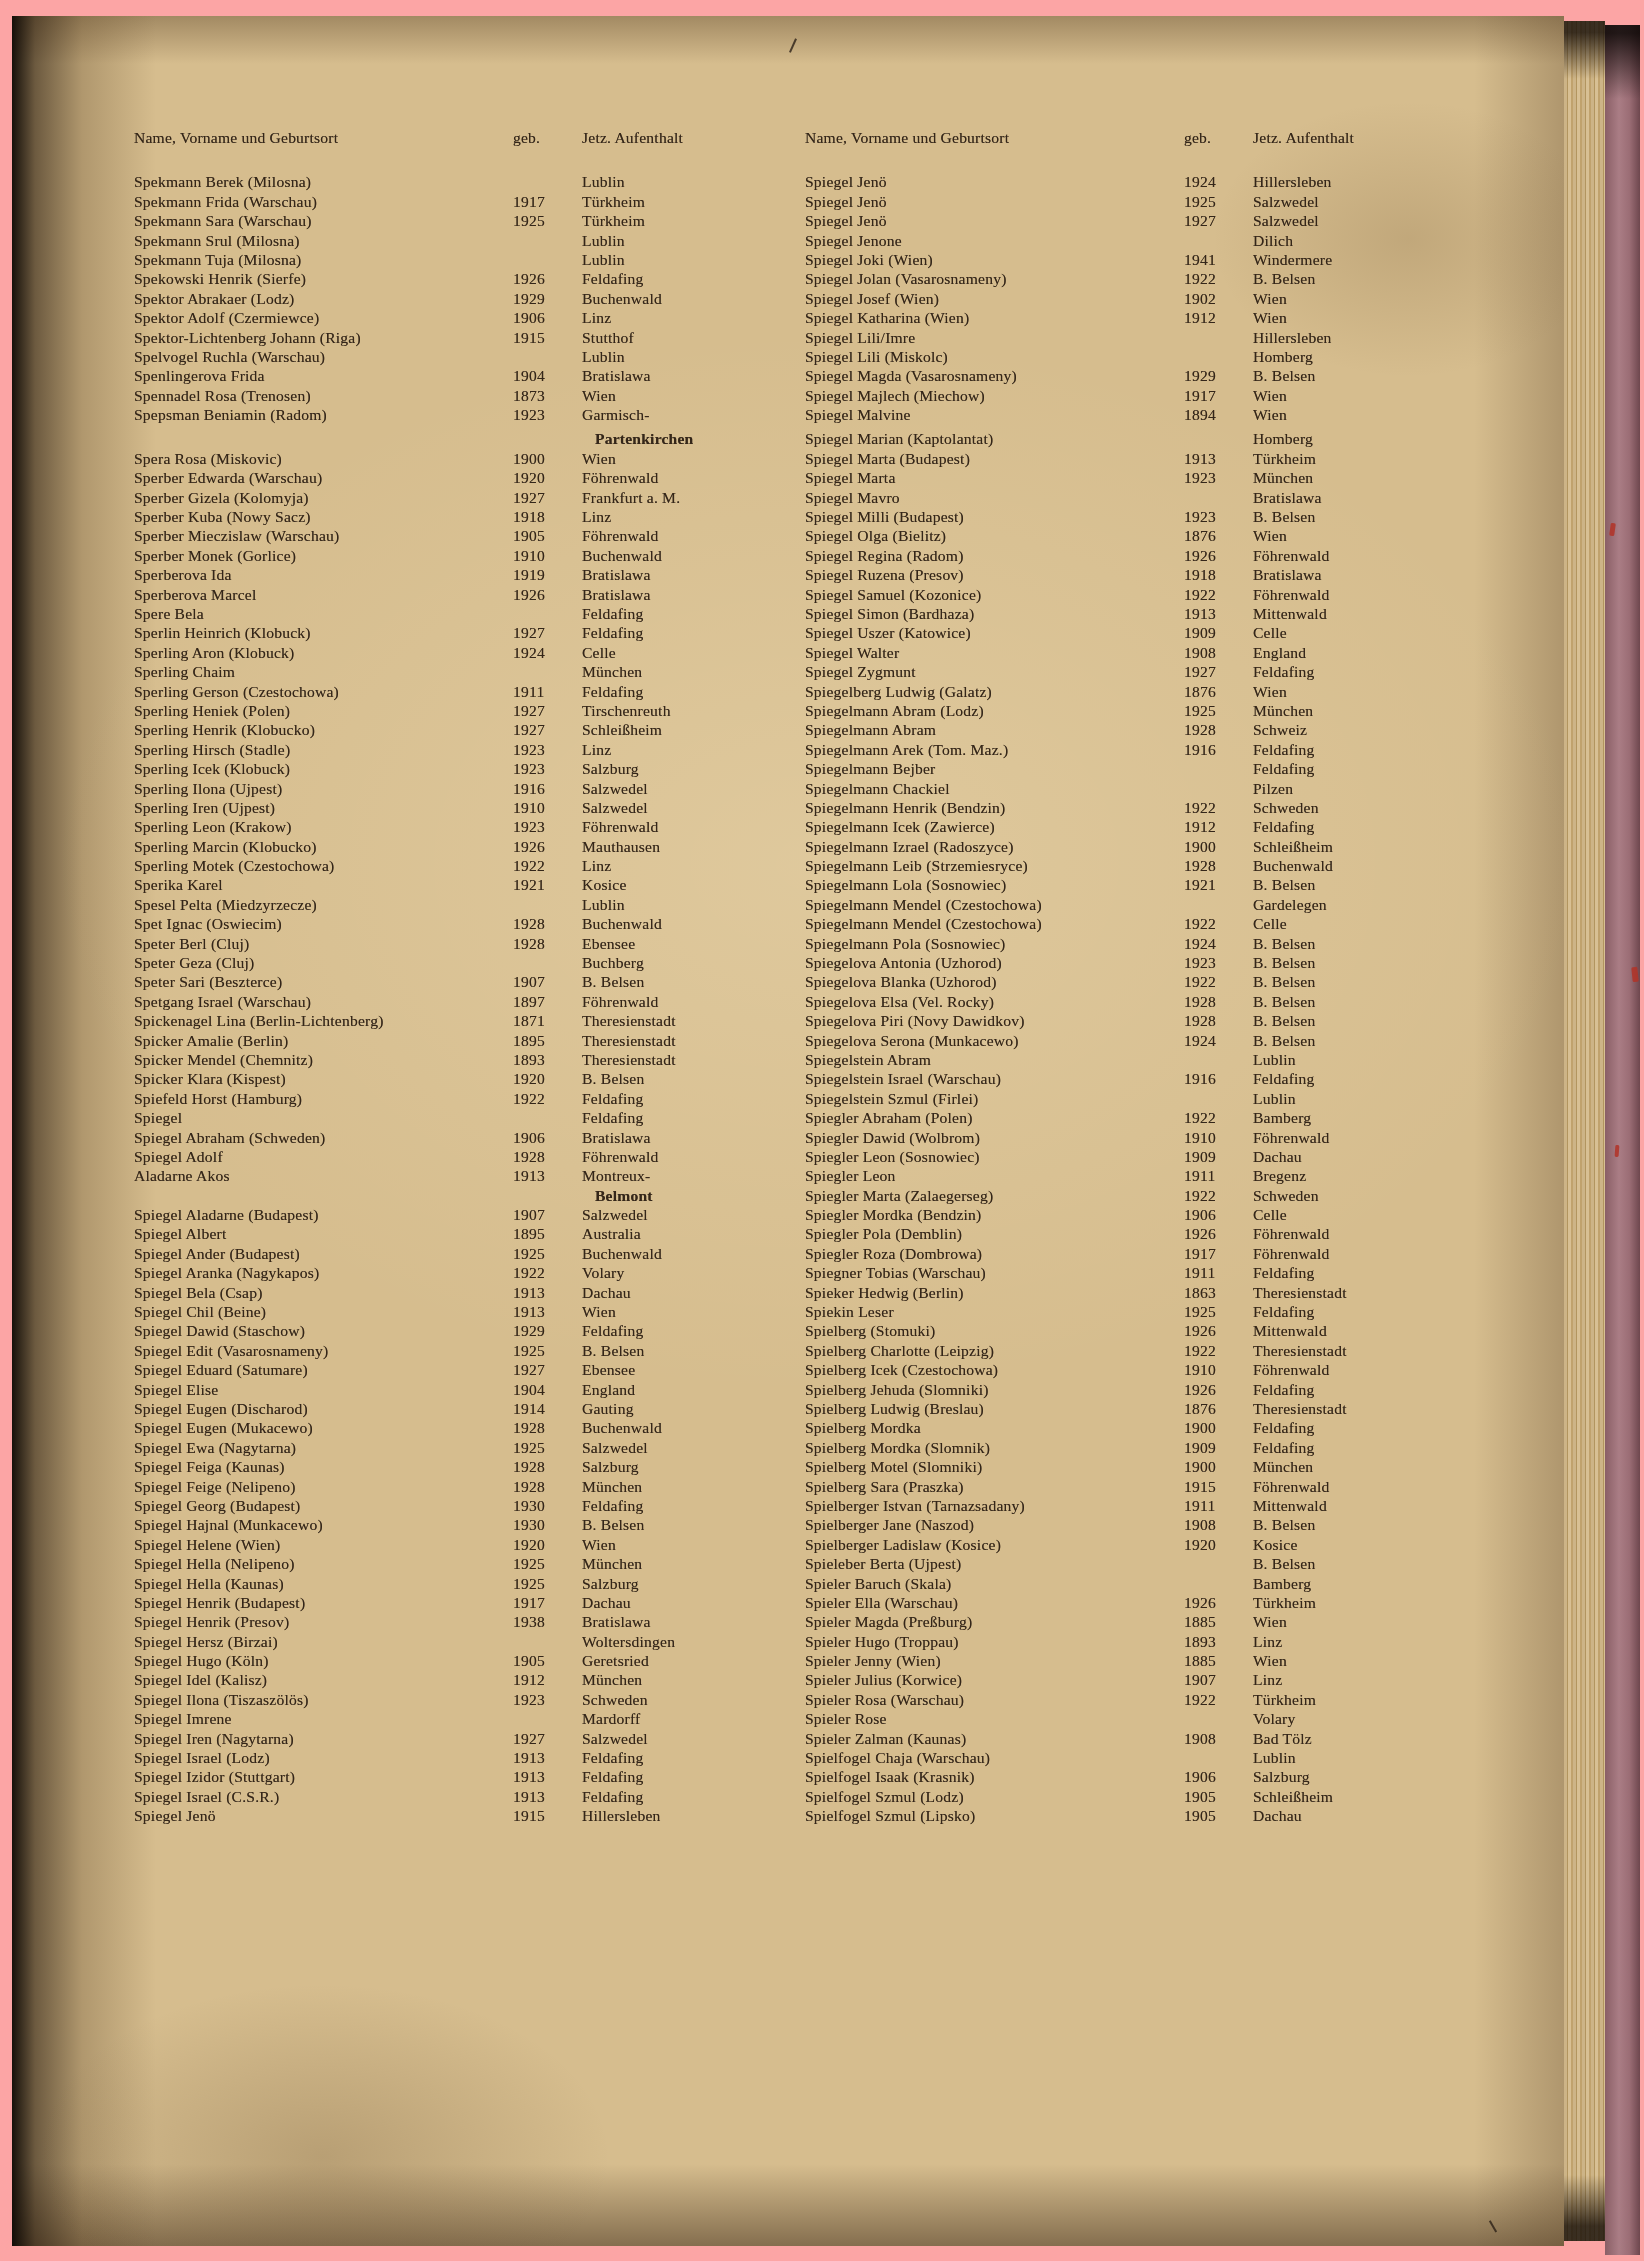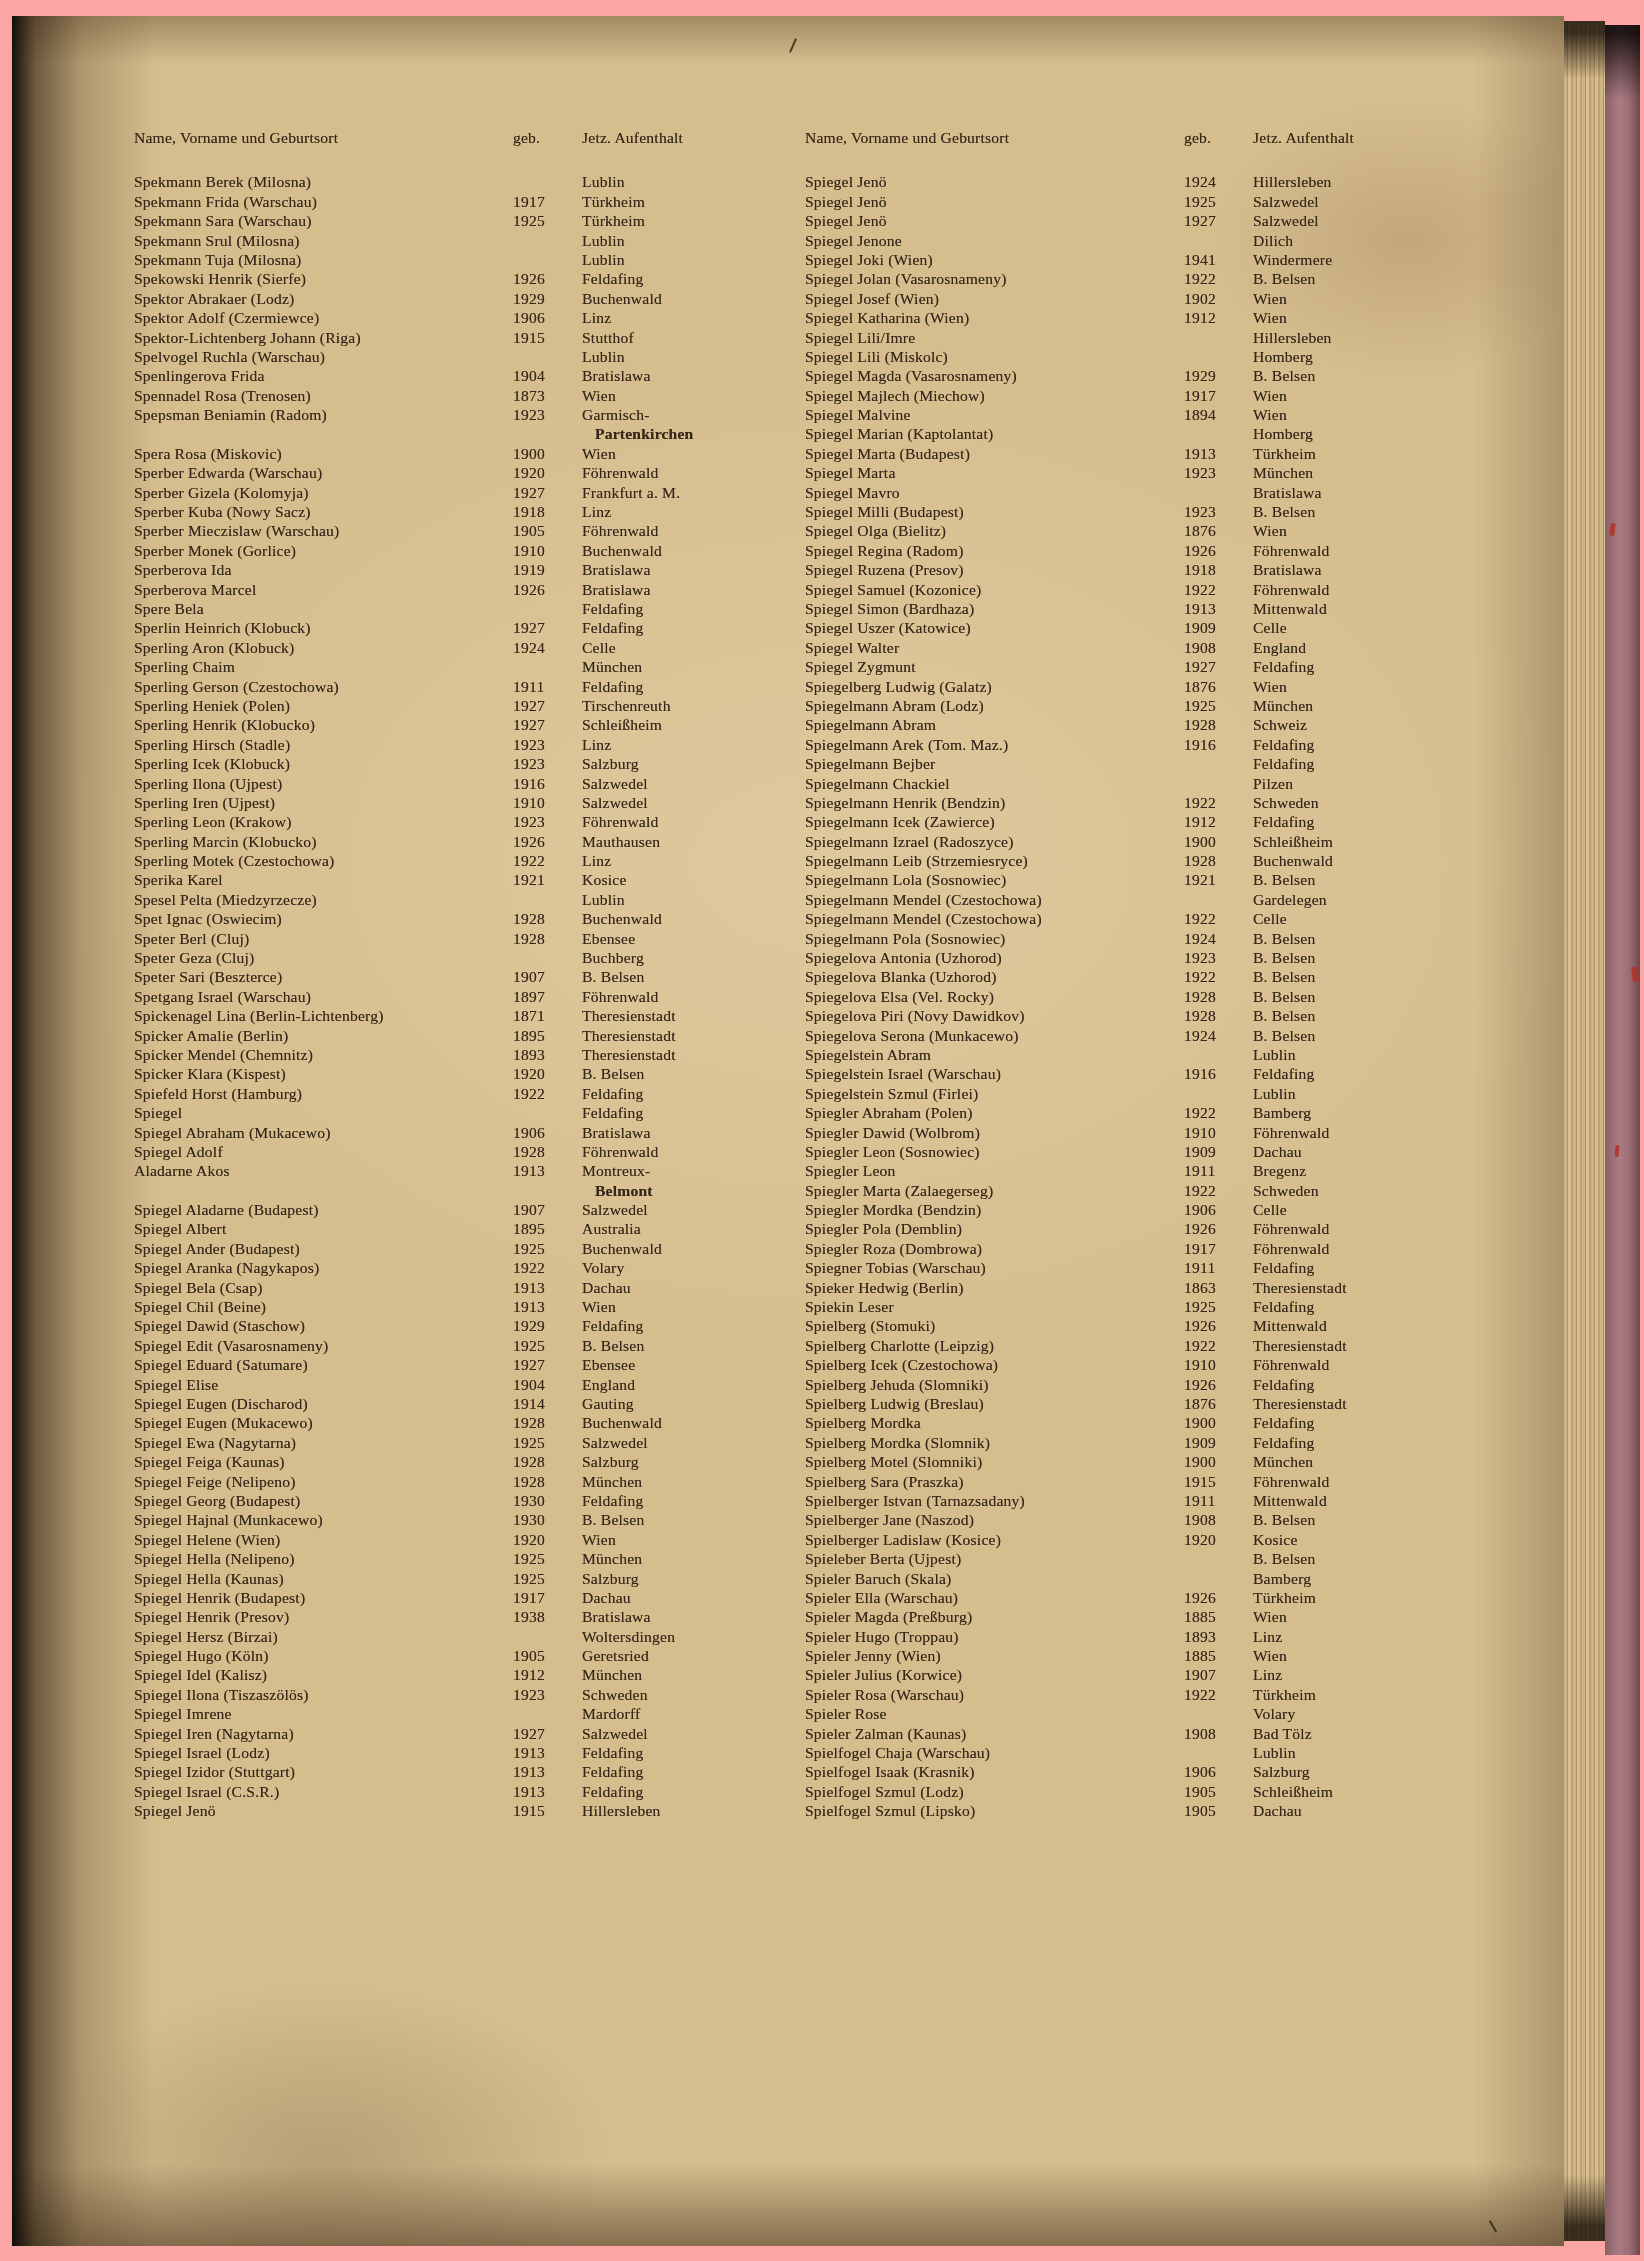--- a/index.html
+++ b/index.html
@@ -47,21 +47,21 @@
     font-size:15.6px;
     letter-spacing:0.2px;
     text-shadow:0 0 0.4px rgba(52,38,25,.55);
   }
   .col{width:635px;}
   .colhead,.row{
     display:grid;grid-template-columns:1fr 59px 187px;column-gap:10px;
     line-height:19.4px;height:19.4px;white-space:nowrap;
   }
   .colhead{margin-bottom:25px;}
-  .rows .row:nth-child(13){}
+  .rows .row:nth-child(13){margin-bottom:5px;}
   .cont .c-ort{padding-left:13px;font-weight:bold;}
   .c-name,.c-geb,.c-ort{overflow:visible;}
 </style>
 </head>
 <body>
 
 <div class="canvas">
   <div class="paper"></div>
   <div class="edges"></div>
   <div class="cover"></div>
@@ -318,21 +318,21 @@
             <span class="c-name">Spiefeld Horst (Hamburg)</span>
             <span class="c-geb">1922</span>
             <span class="c-ort">Feldafing</span>
           </div>
           <div class="row">
             <span class="c-name">Spiegel</span>
             <span class="c-geb"></span>
             <span class="c-ort">Feldafing</span>
           </div>
           <div class="row">
-            <span class="c-name">Spiegel Abraham (Mukacewo)</span>
+            <span class="c-name">Spiegel Abraham (Schweden)</span>
             <span class="c-geb">1906</span>
             <span class="c-ort">Bratislawa</span>
           </div>
           <div class="row">
             <span class="c-name">Spiegel Adolf</span>
             <span class="c-geb">1928</span>
             <span class="c-ort">Föhrenwald</span>
           </div>
           <div class="row">
             <span class="c-name">Aladarne Akos</span>

